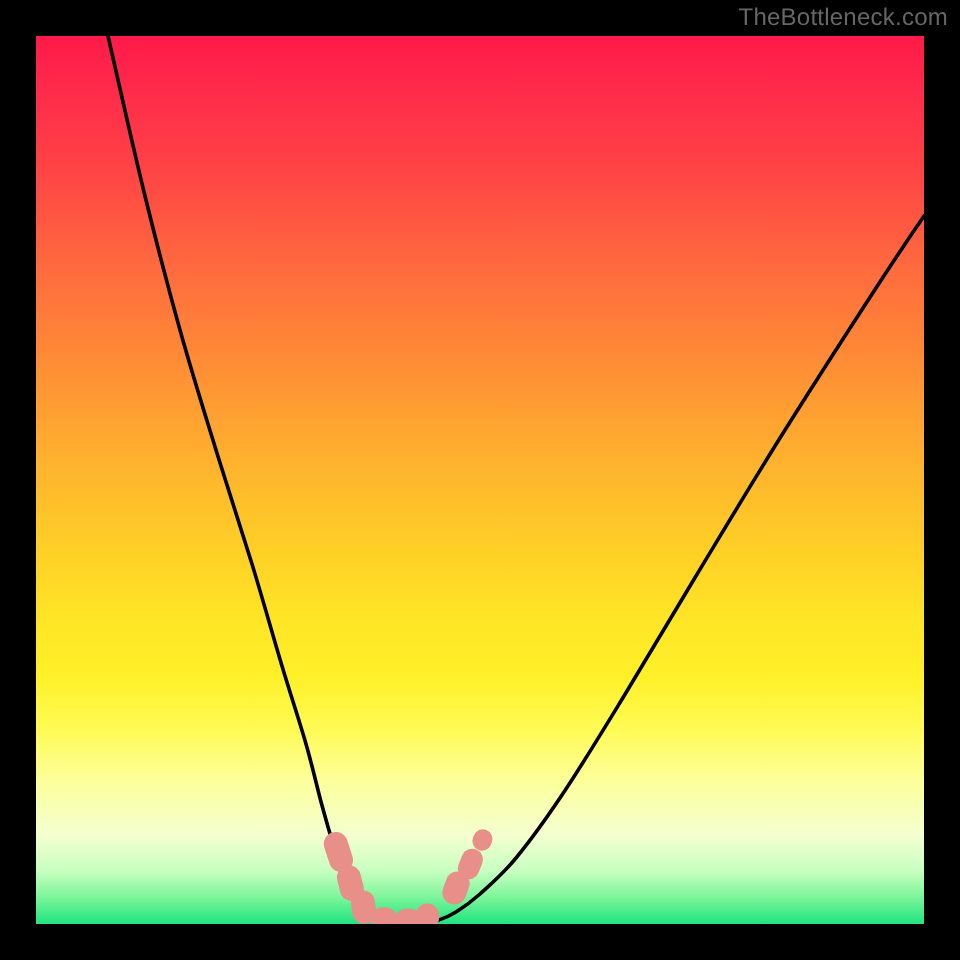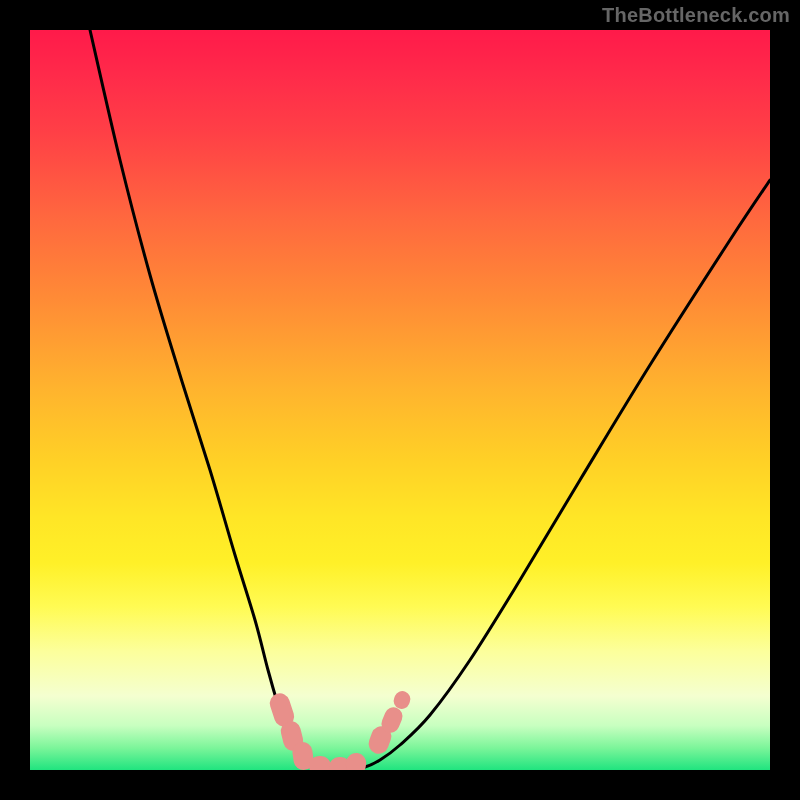--- a/index.html
+++ b/index.html
@@ -49,21 +49,21 @@
   .curve-layer {
     position: absolute;
     inset: 0;
   }
   .watermark {
     position: absolute;
     top: 4px;
     right: 10px;
     color: #666;
     font-size: 20px;
-    font-weight: 700;
+    font-weight: 400;
     letter-spacing: 0.2px;
   }
 </style>
 </head>
 <body>
 
 <div class="stage">
 
   <div class="watermark">TheBottleneck.com</div>
 

